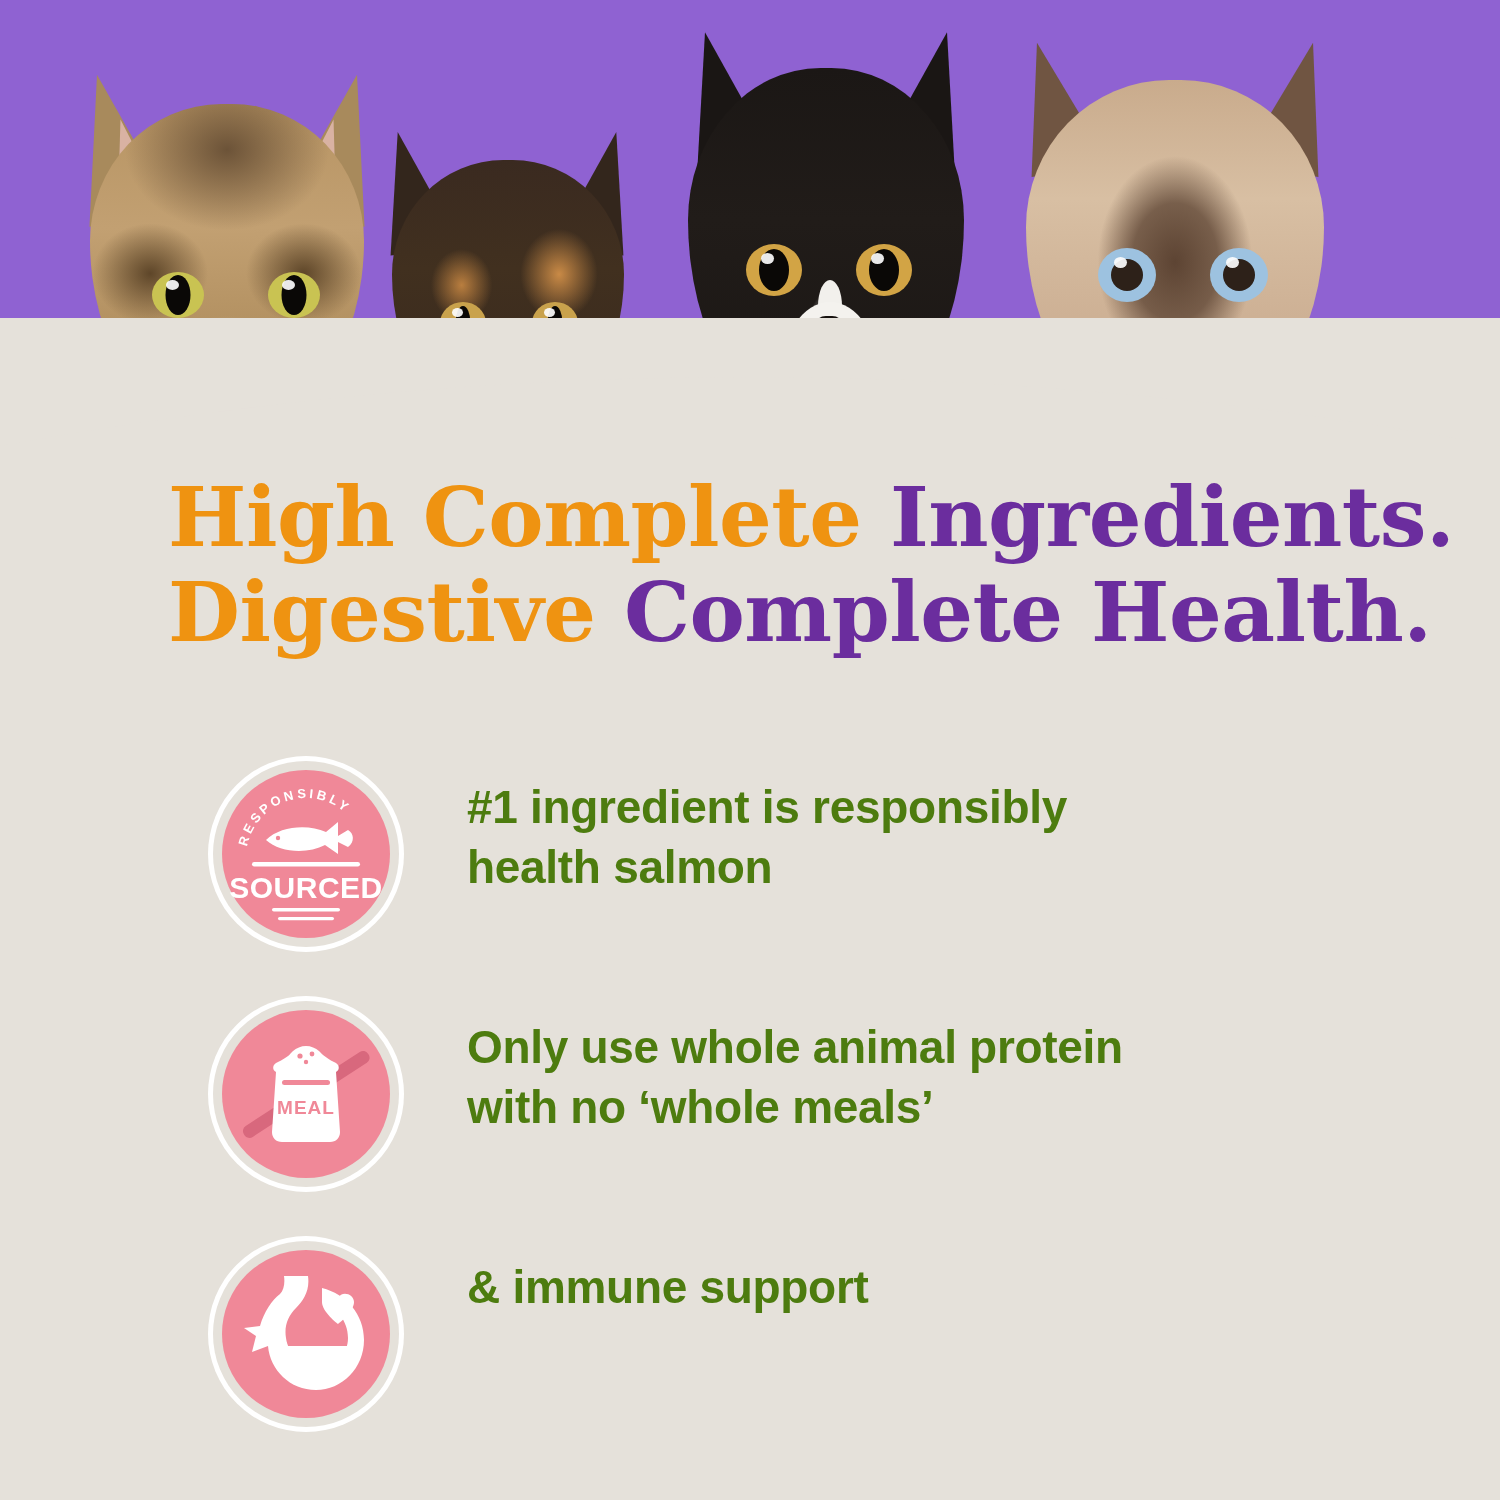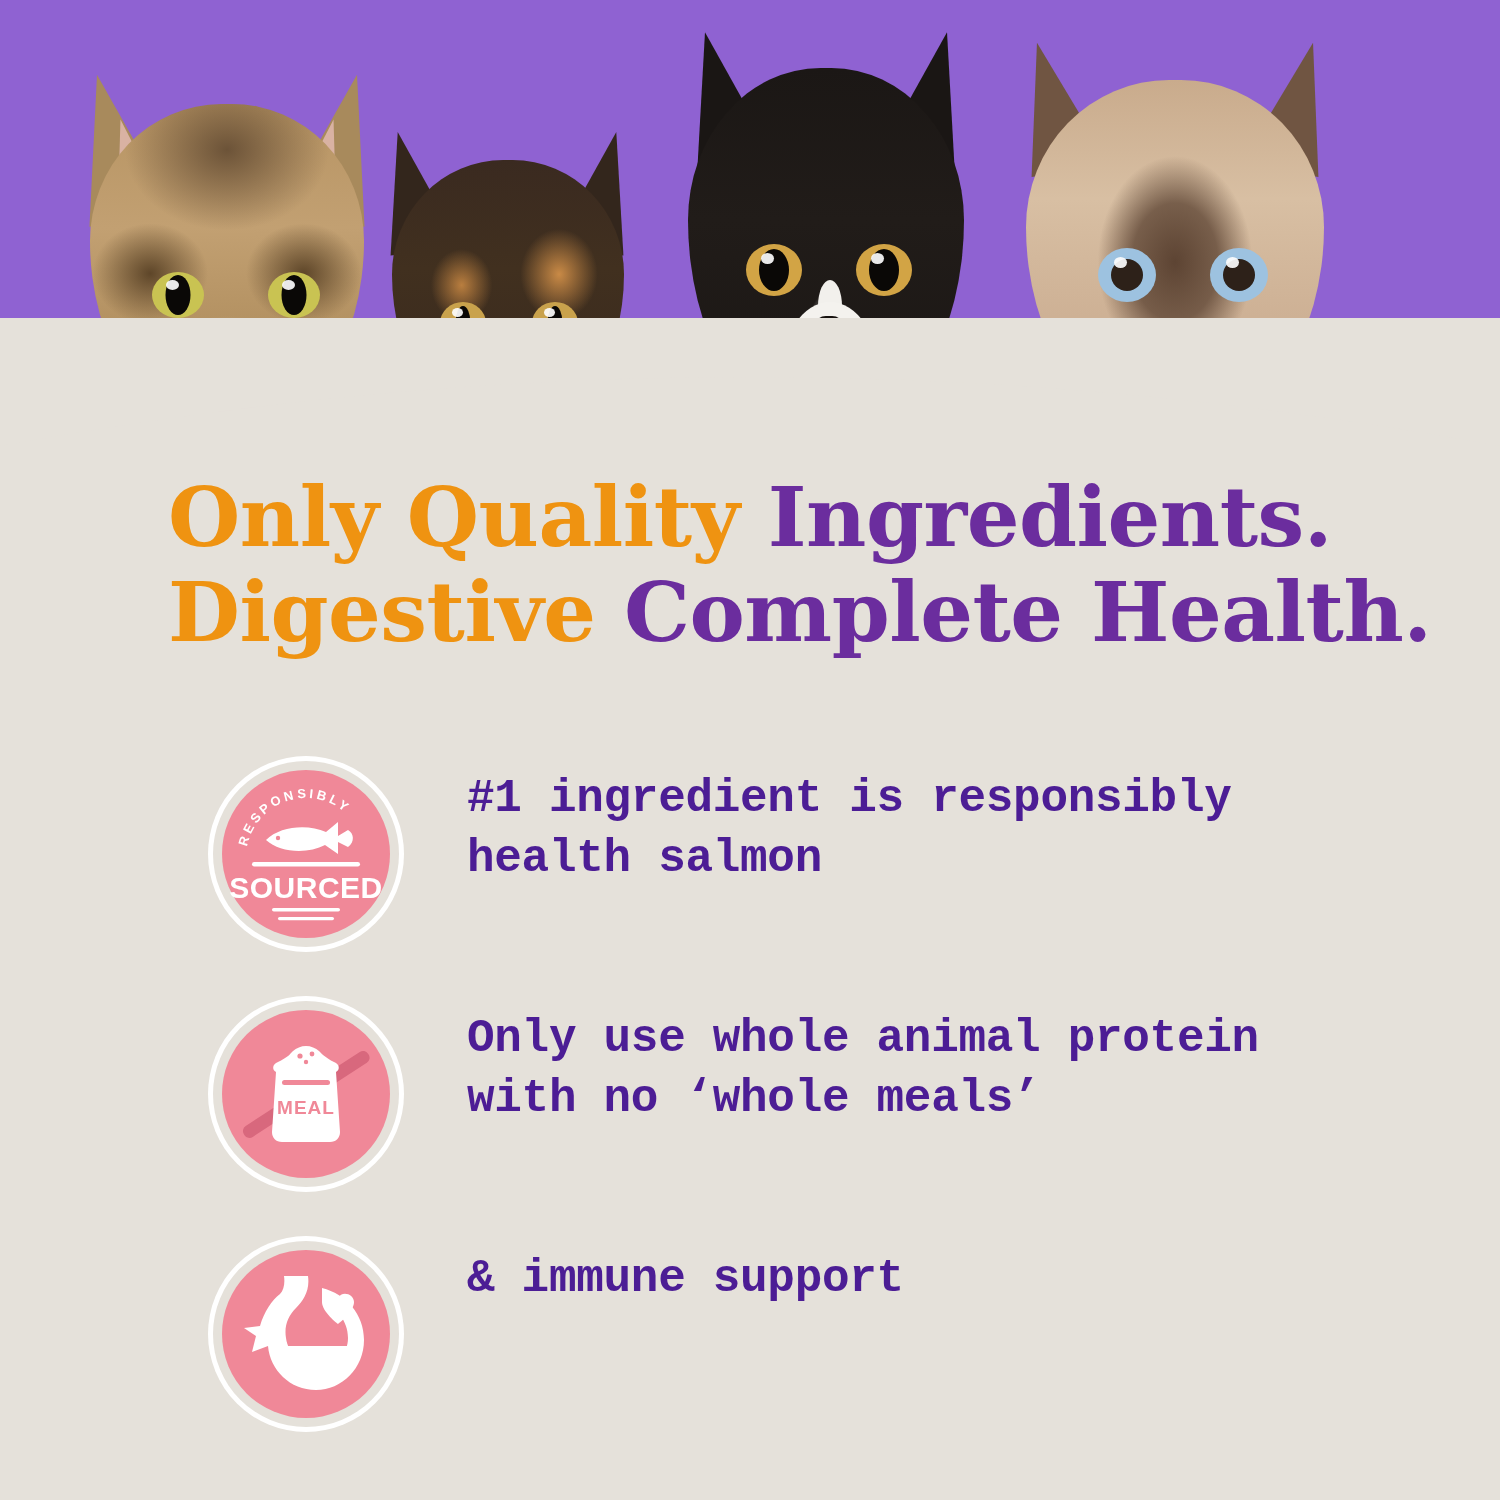--- a/index.html
+++ b/index.html
@@ -105,23 +105,23 @@
   .hl-line{display:block;white-space:nowrap;}
   .or{color:#ef9311;}
   .pu{color:#6b2d9e;}
 
   
   .rows{position:absolute;left:222px;top:762px;width:1180px;}
   .row{position:relative;height:240px;}
   .badge{position:absolute;left:0;top:8px;width:168px;height:168px;border-radius:50%;
     background:#f08898;box-shadow:0 0 0 9px #e5e1da, 0 0 0 14px #ffffff;}
   .badge svg{position:absolute;left:0;top:0;}
-  .rtext{position:absolute;left:245px;top:8px;width:900px;
-    color:#4c1d95;font-weight:700;font-size:46px;line-height:1.30;
-    font-family:Liberation Mono, monospace;letter-spacing:-.3px;}
+  .rtext{position:absolute;left:245px;top:16px;width:900px;
+    color:#4d7c0f;font-weight:700;font-size:46px;line-height:1.30;
+    font-family:Liberation Sans, sans-serif;letter-spacing:-.3px;}
   .rtext span{display:block;white-space:nowrap;}
 </style>
 </head>
 <body>
 
 <div class="stage">
 
   <div class="hero">
     <div class="hero-bg"></div>
 
@@ -210,21 +210,21 @@
     </div>
   </div>
 
   <div class="panel">
     <svg width="1500" height="1182" viewBox="0 0 1500 1182">
       <path d="M0,128 Q750,-10 1500,128 L1500,1182 L0,1182 Z" fill="#e5e1da"></path>
     </svg>
   </div>
 
   <div class="headline">
-    <span class="hl-line"><span class="or">Only Quality </span><span class="pu">Ingredients.</span></span>
+    <span class="hl-line"><span class="or">High Complete </span><span class="pu">Ingredients.</span></span>
     <span class="hl-line"><span class="or">Digestive </span><span class="pu">Complete Health.</span></span>
   </div>
 
   <div class="rows">
 
     <div class="row">
       <div class="badge">
         <svg width="168" height="168" viewBox="0 0 168 168">
           <defs>
             <path id="arcpath" d="M 24,88 A 60,60 0 0 1 144,88"></path>

